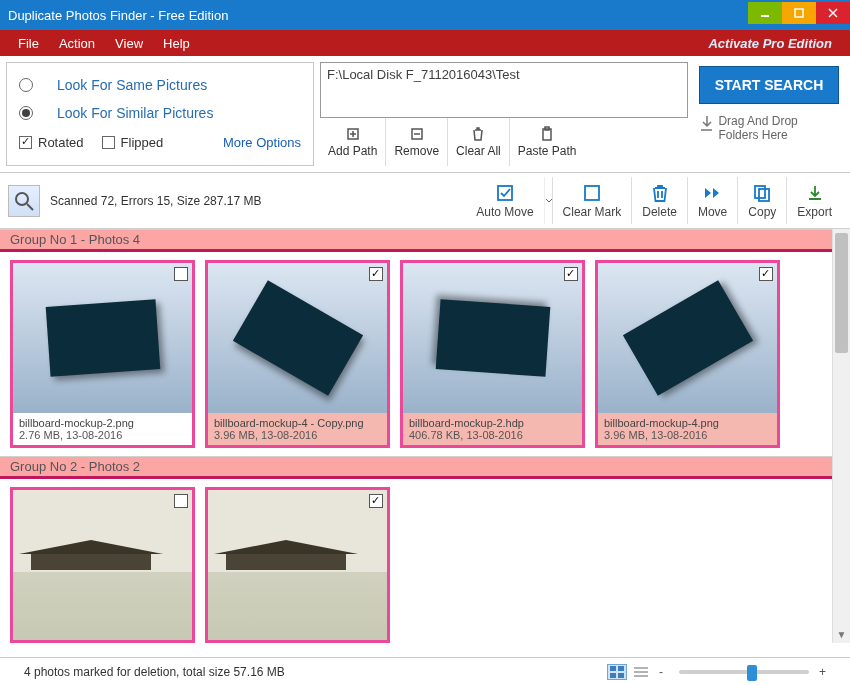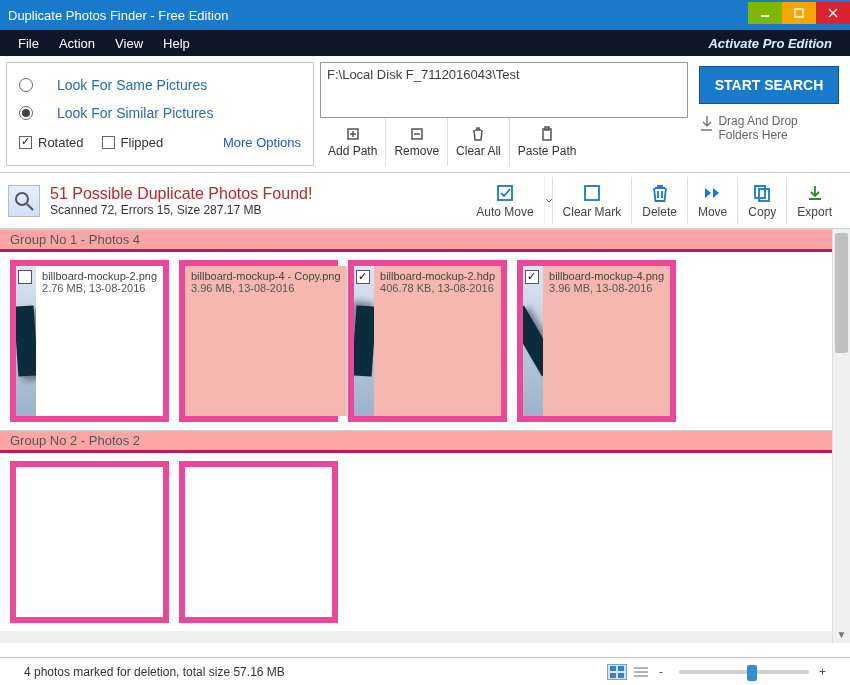--- a/index.html
+++ b/index.html
@@ -8,21 +8,21 @@
 
 .titlebar { height: 30px; background: #1979ca; display: flex; align-items: center; padding-left: 8px; color: #fff; font-size: 13px; justify-content: center; }
 .titlebar .title { flex: 1; }
 .winbtn { width: 34px; height: 22px; display: flex; align-items: center; justify-content: center; margin-top: -4px; }
 .winbtn.min { background: #7cb900; }
 .winbtn.max { background: #f7a600; }
 .winbtn.close { background: #d9232e; }
 .winbtn svg { stroke: #fff; }
 
 
-.menubar { height: 26px; background: #0f172a; display: flex; align-items: center; padding: 0 8px; color: #fff; font-size: 13px; }
+.menubar { height: 26px; background: #b91c1c; display: flex; align-items: center; padding: 0 8px; color: #fff; font-size: 13px; }
 .menubar .menuitem { padding: 0 10px; cursor: default; }
 .menubar .spacer { flex: 1; }
 .menubar .activate { font-style: italic; font-weight: bold; color: #d9eefc; }
 
 
 .toparea { display: flex; padding: 6px; border-bottom: 1px solid #c8c8c8; gap: 6px; align-items: stretch; }
 .leftpanel { width: 308px; border: 1px solid #c8c8c8; padding: 8px 12px; background: #fff; position: relative; }
 .radio-row { display: flex; align-items: center; gap: 24px; padding: 6px 0; color: #266db2; font-size: 14px; }
 .radio-outer { width: 14px; height: 14px; border: 1px solid #666; border-radius: 50%; position: relative; }
 .radio-outer.sel::after { content:""; position:absolute; inset: 2px; border-radius:50%; background:#414141; }
@@ -60,21 +60,21 @@
 
 .resultbody { position:relative; height: 414px; background:#f0f0f0; overflow:hidden; }
 .scrollbar { position:absolute; right:0; top:0; bottom:0; width:18px; background:#f0f0f0; border-left:1px solid #ddd; }
 .scrollthumb { position:absolute; left:2px; right:2px; top:4px; height:120px; background:#c0c0c0; border-radius:2px; }
 .scrollarrow { position:absolute; left:0; right:0; height:18px; display:flex; align-items:center; justify-content:center; color:#777; font-size:10px;}
 .scrollarrow.up{ top:0 } .scrollarrow.down{ bottom:0 }
 .resultinner { margin-right:18px; }
 
 .groupheader { background:#fca5a5; color:#555; font-size:13px; padding:2px 10px; border-top:1px solid #d0d0d0; border-bottom:3px solid #be185d;}
 .thumbrow { display:flex; gap:10px; padding:8px 10px; background:#fff; }
-.card { width:159px; border:6px solid #ec4899; background:#fff; display:flex; flex-direction:row; }
+.card { width:185px; border:3px solid #ec4899; background:#fff; display:flex; flex-direction:column; }
 .thumbwrap { position:relative; height:150px; background:linear-gradient(#dce6f2,#9ab2ca); display:flex; align-items:center; justify-content:center; overflow:hidden; }
 .thumbwrap.temple { background:linear-gradient(#e8e6da 0%, #e8e6da 55%, #d0d1be 55%, #c7c9b4 100%); }
 .billboard { width:110px; height:70px; background:#0b2c3a; transform:rotate(-4deg); box-shadow:4px 4px 6px rgba(0,0,0,.4); position:relative; }
 .billboard.rot90 { transform:rotate(30deg) }
 .billboard.flip { transform: rotate(184deg) }
 .billboard.rot2 { transform: rotate(-30deg) }
 .temple-roof { width:120px; height:18px; background:#4a4436; position:absolute; top:62px; left:18px; }
 .temple-roof::before{content:"";position:absolute;left:-12px;right:-12px;top:-12px;height:14px;background:#3b3528;clip-path:polygon(0 100%,50% 0,100% 100%);}
 .thumbcheck { position:absolute; top:4px; right:4px; width:14px; height:14px; border:1px solid #555; background:#fff; z-index:2;}
 .thumbcheck.sel::after { content:"✓"; position:absolute; font-size:11px; line-height:11px; left:1px; top:0; }
@@ -192,21 +192,20 @@
 </div>
 
 <div class="resultheader">
   <div class="resicon">
     <svg width="22" height="22" fill="none" stroke-width="2">
         <circle cx="9" cy="9" r="6"></circle>
         <line x1="14" y1="14" x2="20" y2="20"></line>
       </svg>
   </div>
   <div class="restext">
-    <div class="line1">51 Possible Duplicate Photos Found!</div>
     <div class="line2">Scanned 72, Errors 15, Size 287.17 MB</div>
   </div>
   <div class="resspacer"></div>
   <div class="automark-wrap">
     <div class="actionbtn">
       <svg>
           <rect x="3" y="3" width="14" height="14"></rect>
           <path d="M6 10l3 3 6-7"></path>
         </svg>
       <span>Auto Move</span>

